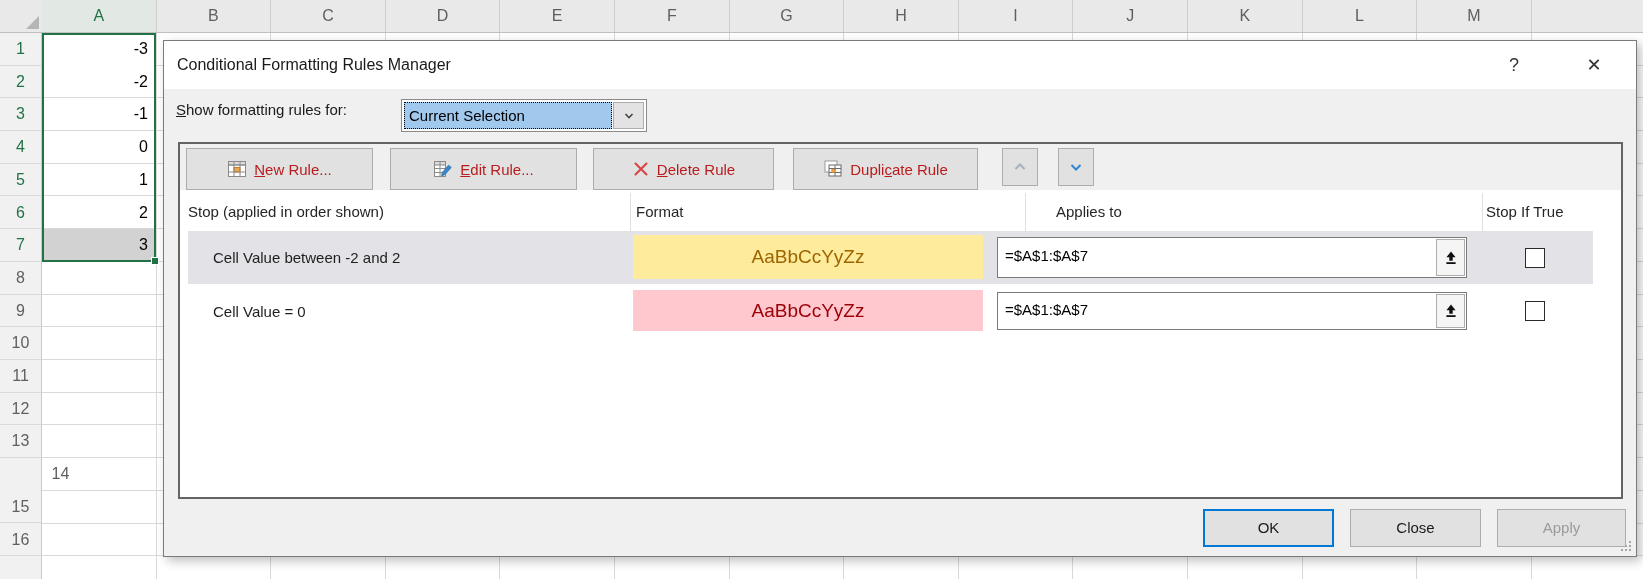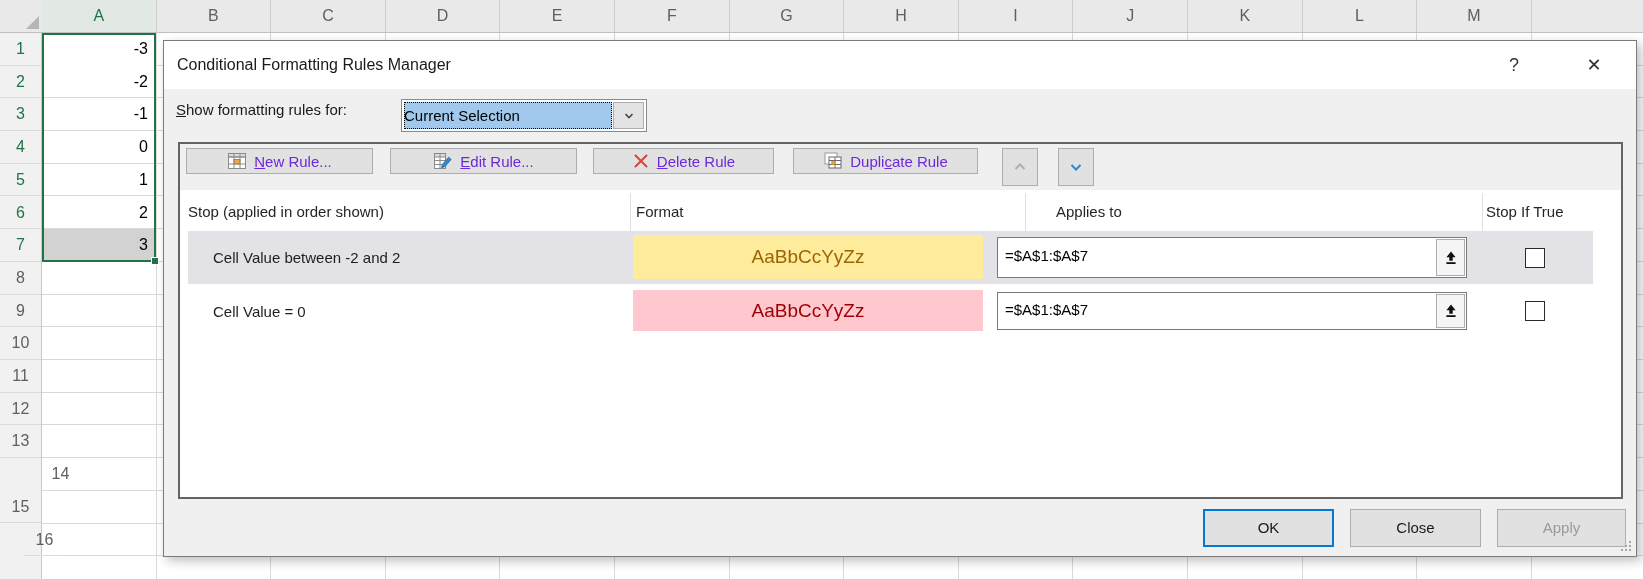--- a/index.html
+++ b/index.html
@@ -26,27 +26,27 @@
   .dialog{position:absolute;left:163px;top:40px;width:1474px;height:517px;background:#F0F0F0;
     border:1px solid #7a7a7a;box-sizing:border-box;box-shadow:4px 4px 10px rgba(0,0,0,.25);}
   .titlebar{position:absolute;left:0;top:0;right:0;height:48px;background:#fff;}
   .title{position:absolute;left:13px;top:0;height:48px;line-height:48px;font-size:16px;color:#1a1a1a;}
   .sysbtn{position:absolute;top:0;height:48px;line-height:48px;text-align:center;font-size:18px;color:#333;cursor:default;}
   .help-btn{left:1320px;width:60px;}
   .close-btn{left:1400px;width:60px;}
   .sfr-label{position:absolute;left:12px;top:60px;font-size:15px;color:#1a1a1a;}
   .combo{position:absolute;left:237px;top:58px;width:246px;height:33px;background:#fff;border:1px solid #8a8a8a;box-sizing:border-box;}
   .combo-sel{position:absolute;left:2px;top:2px;bottom:2px;right:34px;background:#A1C9EE;outline:1px dotted #000;outline-offset:-1px;
-    font-size:15px;color:#000;line-height:27px;white-space:nowrap;overflow:hidden;}
+    font-size:15px;color:#000;line-height:27px;padding-left:5px;white-space:nowrap;overflow:hidden;}
   .combo-arrow{position:absolute;right:2px;top:2px;bottom:2px;width:31px;background:#E3E3E3;border:1px solid #ADADAD;box-sizing:border-box;
     display:flex;align-items:center;justify-content:center;}
   .frame{position:absolute;left:14px;top:101px;width:1445px;height:357px;background:#fff;border:2px solid #646464;box-sizing:border-box;}
   .tb-strip{position:absolute;left:0;top:0;right:0;height:46px;background:#F0F0F0;}
-  .tb-btn{position:absolute;top:4px;height:26px;background:#E1E1E1;border:1px solid #ADADAD;box-sizing:border-box;
-    display:flex;align-items:center;justify-content:center;gap:7px;font-size:15px;color:#6d28d9;cursor:default;}
+  .tb-btn{position:absolute;top:4px;height:42px;background:#E1E1E1;border:1px solid #ADADAD;box-sizing:border-box;
+    display:flex;align-items:center;justify-content:center;gap:7px;font-size:15px;color:#b91c1c;cursor:default;}
   .mv-btn{position:absolute;top:4px;width:36px;height:38px;background:#E1E1E1;border:1px solid #ADADAD;box-sizing:border-box;
     display:flex;align-items:center;justify-content:center;}
   .list-head{position:absolute;left:0;top:46px;right:0;height:43px;background:#fff;}
   .head-label{position:absolute;top:0;height:43px;line-height:43px;font-size:15px;color:#262626;white-space:nowrap;}
   .vsep{position:absolute;top:3px;height:38px;width:1px;background:#E0E0E0;}
   .rule-row{position:absolute;left:8px;width:1405px;}
   .rule-row.sel{background:#E2E2E7;}
   .rule-name{position:absolute;left:25px;top:0;bottom:0;display:flex;align-items:center;font-size:15px;color:#1e1e1e;white-space:nowrap;}
   .swatch{position:absolute;left:445px;width:350px;display:flex;align-items:center;justify-content:center;font-size:19px;}
   .ref-field{position:absolute;left:809px;width:470px;background:#fff;border:1px solid #7a7a7a;box-sizing:border-box;}
@@ -97,21 +97,21 @@
       <div class="rowh sel" style="top: 196.5px; height: 32.7px; line-height: 32.7px;">6</div>
       <div class="rowh sel" style="top: 229.2px; height: 32.7px; line-height: 32.7px;">7</div>
       <div class="rowh" style="top: 261.9px; height: 32.7px; line-height: 32.7px;">8</div>
       <div class="rowh" style="top: 294.6px; height: 32.7px; line-height: 32.7px;">9</div>
       <div class="rowh" style="top: 327.3px; height: 32.7px; line-height: 32.7px;">10</div>
       <div class="rowh" style="top: 360px; height: 32.7px; line-height: 32.7px;">11</div>
       <div class="rowh" style="top: 392.7px; height: 32.7px; line-height: 32.7px;">12</div>
       <div class="rowh" style="top: 425.4px; height: 32.7px; line-height: 32.7px;">13</div>
       <div class="rowh" style="top: 458.1px; height: 32.7px; line-height: 32.7px; margin-left: 40px;">14</div>
       <div class="rowh" style="top: 490.8px; height: 32.7px; line-height: 32.7px;">15</div>
-      <div class="rowh" style="top: 523.5px; height: 32.7px; line-height: 32.7px; margin-left: 24px;">16</div>
+      <div class="rowh" style="top: 523.5px; height: 32.7px; line-height: 32.7px;">16</div>
     </div>
   <div id="acells">
       <div class="acell active" style="top: 33px; height: 32.7px; line-height: 32.7px;">-3</div>
       <div class="acell formatted" style="top: 65.7px; height: 32.7px; line-height: 32.7px;">-2</div>
       <div class="acell formatted" style="top: 98.4px; height: 32.7px; line-height: 32.7px;">-1</div>
       <div class="acell formatted" style="top: 131.1px; height: 32.7px; line-height: 32.7px;">0</div>
       <div class="acell formatted" style="top: 163.8px; height: 32.7px; line-height: 32.7px;">1</div>
       <div class="acell formatted" style="top: 196.5px; height: 32.7px; line-height: 32.7px;">2</div>
       <div class="acell graysel" style="top: 229.2px; height: 32.7px; line-height: 32.7px;">3</div>
     </div>

